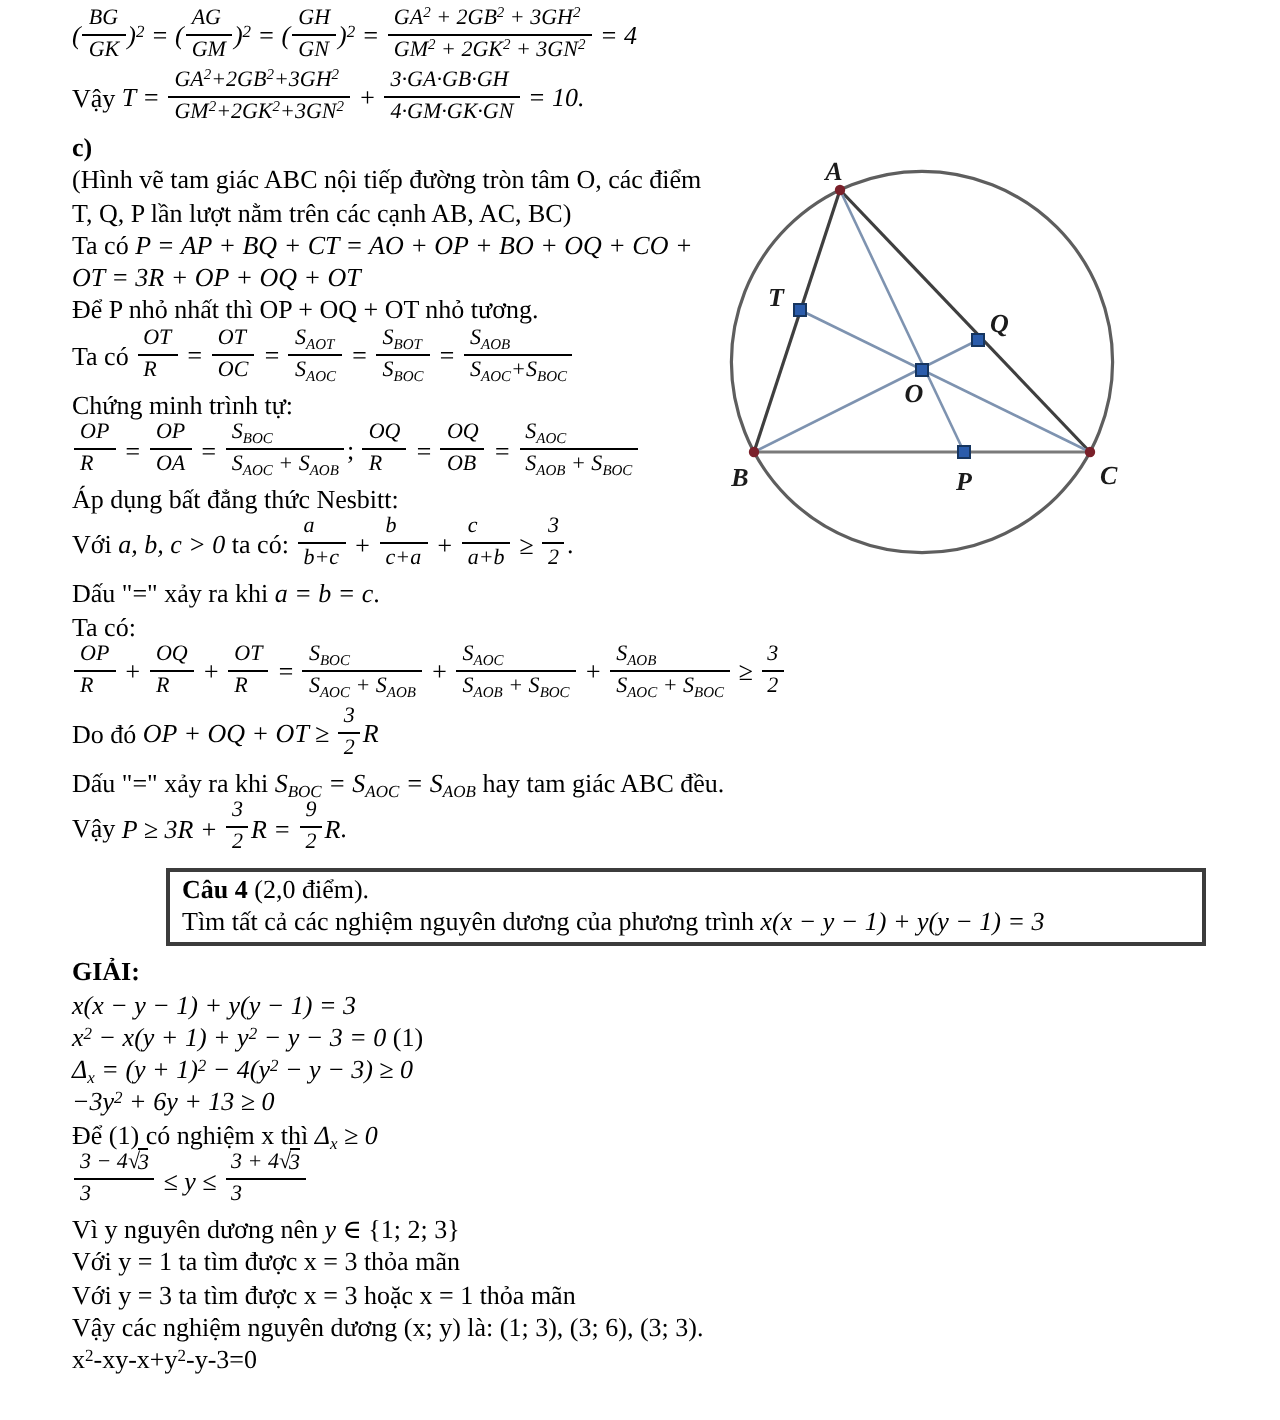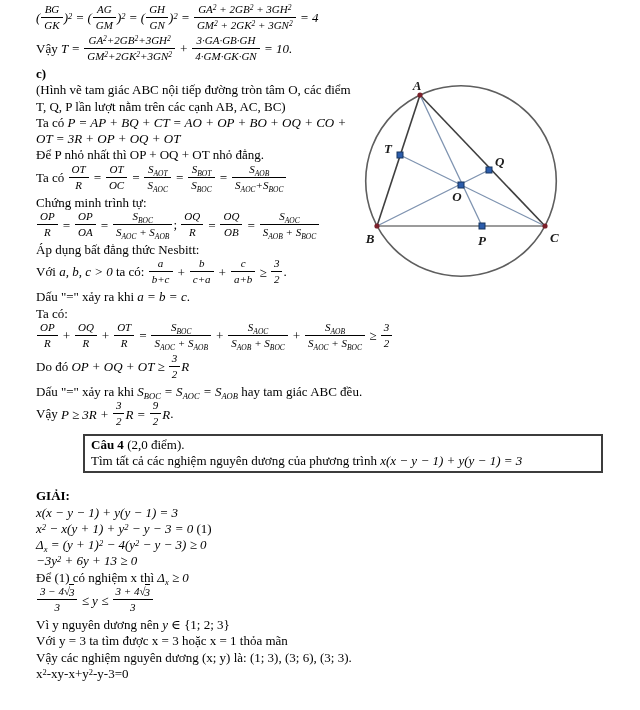--- a/index.html
+++ b/index.html
@@ -6,46 +6,46 @@
   .page{position:relative;width:640px;height:710px;background:#ffffff;overflow:hidden;
         font-family:"Liberation Serif","DejaVu Serif",serif;color:#000;}
   .doc{position:absolute;left:36px;top:4px;width:578px;}
   .ln{font-size:13px;line-height:16.3px;white-space:normal;}
   .ln.n{max-width:316px;}
   .ln.f{padding:1px 0;}
   .mi{font-style:italic;}
   b{font-weight:bold;}
   sup{font-size:8.5px;vertical-align:3.5px;line-height:0;}
   sub{font-size:8.5px;vertical-align:-2.5px;line-height:0;}
-  .fr{display:inline-block;vertical-align:middle;text-align:center;font-size:11px;
+  .fr{display:inline-block;vertical-align:middle;text-align:left;font-size:11px;
       line-height:1;margin:0 1px;transform:translateY(-2px);}
   .fr .nu{display:block;border-bottom:1px solid #000;padding:1px 3px 2px;}
   .fr .de{display:block;padding:2px 3px 1px;}
   .fr sub,.fr sup{font-size:7.5px;}
   .sq{white-space:nowrap;}
   .sq .sqs{letter-spacing:-1px;}
   .sq .sqb{border-top:1px solid #000;padding-top:0.5px;}
-  .qbox{border:2px solid #3c3c3c;margin:3px 0 15px 47px;width:504px;padding:1px 6px 3px;}
+  .qbox{border:2px solid #3c3c3c;margin:3px 0 5px 47px;width:504px;padding:1px 6px 3px;}
   .qbox .ln{line-height:15.5px;}
   .fig{position:absolute;left:353px;top:77px;}
   .flabel{font-family:"Liberation Serif","DejaVu Serif",serif;font-style:italic;
           font-weight:bold;font-size:13px;}
 </style>
 </head>
 <body>
 
 <div class="page">
   <div class="doc">
     <div>
         <div class="ln f"><i class="mi">(<span class="fr"><span class="nu">BG</span><span class="de">GK</span></span>)<sup>2</sup> = (<span class="fr"><span class="nu">AG</span><span class="de">GM</span></span>)<sup>2</sup> = (<span class="fr"><span class="nu">GH</span><span class="de">GN</span></span>)<sup>2</sup> = <span class="fr"><span class="nu">GA<sup>2</sup> + 2GB<sup>2</sup> + 3GH<sup>2</sup></span><span class="de">GM<sup>2</sup> + 2GK<sup>2</sup> + 3GN<sup>2</sup></span></span> = 4</i></div>
         <div class="ln f">Vậy <i class="mi">T = <span class="fr"><span class="nu">GA<sup>2</sup>+2GB<sup>2</sup>+3GH<sup>2</sup></span><span class="de">GM<sup>2</sup>+2GK<sup>2</sup>+3GN<sup>2</sup></span></span> + <span class="fr"><span class="nu">3·GA·GB·GH</span><span class="de">4·GM·GK·GN</span></span> = 10.</i></div>
         <div class="ln"><b>c)</b></div>
         <div class="ln n">(Hình vẽ tam giác ABC nội tiếp đường tròn tâm O, các điểm T, Q, P lần lượt nằm trên các cạnh AB, AC, BC)</div>
         <div class="ln n">Ta có <i class="mi">P = AP + BQ + CT = AO + OP + BO + OQ + CO + OT = 3R + OP + OQ + OT</i></div>
-        <div class="ln n">Để P nhỏ nhất thì OP + OQ + OT nhỏ đẳng.</div>
+        <div class="ln n">Để P nhỏ nhất thì OP + OQ + OT nhỏ tương.</div>
         <div class="ln n f">Ta có <i class="mi"><span class="fr"><span class="nu">OT</span><span class="de">R</span></span> = <span class="fr"><span class="nu">OT</span><span class="de">OC</span></span> = <span class="fr"><span class="nu">S<sub>AOT</sub></span><span class="de">S<sub>AOC</sub></span></span> = <span class="fr"><span class="nu">S<sub>BOT</sub></span><span class="de">S<sub>BOC</sub></span></span> = <span class="fr"><span class="nu">S<sub>AOB</sub></span><span class="de">S<sub>AOC</sub>+S<sub>BOC</sub></span></span></i></div>
         <div class="ln n">Chứng minh trình tự:</div>
         <div class="ln n f"><i class="mi"><span class="fr"><span class="nu">OP</span><span class="de">R</span></span> = <span class="fr"><span class="nu">OP</span><span class="de">OA</span></span> = <span class="fr"><span class="nu">S<sub>BOC</sub></span><span class="de">S<sub>AOC</sub> + S<sub>AOB</sub></span></span></i>; <i class="mi"><span class="fr"><span class="nu">OQ</span><span class="de">R</span></span> = <span class="fr"><span class="nu">OQ</span><span class="de">OB</span></span> = <span class="fr"><span class="nu">S<sub>AOC</sub></span><span class="de">S<sub>AOB</sub> + S<sub>BOC</sub></span></span></i></div>
         <div class="ln n">Áp dụng bất đẳng thức Nesbitt:</div>
         <div class="ln n f">Với <i class="mi">a, b, c &gt; 0</i> ta có: <i class="mi"><span class="fr"><span class="nu">a</span><span class="de">b+c</span></span> + <span class="fr"><span class="nu">b</span><span class="de">c+a</span></span> + <span class="fr"><span class="nu">c</span><span class="de">a+b</span></span> ≥ <span class="fr"><span class="nu">3</span><span class="de">2</span></span></i>.</div>
         <div class="ln">Dấu "=" xảy ra khi <i class="mi">a = b = c</i>.</div>
         <div class="ln">Ta có:</div>
         <div class="ln f"><i class="mi"><span class="fr"><span class="nu">OP</span><span class="de">R</span></span> + <span class="fr"><span class="nu">OQ</span><span class="de">R</span></span> + <span class="fr"><span class="nu">OT</span><span class="de">R</span></span> = <span class="fr"><span class="nu">S<sub>BOC</sub></span><span class="de">S<sub>AOC</sub> + S<sub>AOB</sub></span></span> + <span class="fr"><span class="nu">S<sub>AOC</sub></span><span class="de">S<sub>AOB</sub> + S<sub>BOC</sub></span></span> + <span class="fr"><span class="nu">S<sub>AOB</sub></span><span class="de">S<sub>AOC</sub> + S<sub>BOC</sub></span></span> ≥ <span class="fr"><span class="nu">3</span><span class="de">2</span></span></i></div>
         <div class="ln f">Do đó <i class="mi">OP + OQ + OT ≥ <span class="fr"><span class="nu">3</span><span class="de">2</span></span>R</i></div>
         <div class="ln">Dấu "=" xảy ra khi <i class="mi">S<sub>BOC</sub> = S<sub>AOC</sub> = S<sub>AOB</sub></i> hay tam giác ABC đều.</div>
@@ -57,20 +57,21 @@
     </div>
     <div>
         <div class="ln"><b>GIẢI:</b></div>
         <div class="ln"><i class="mi">x(x − y − 1) + y(y − 1) = 3</i></div>
         <div class="ln"><i class="mi">x<sup>2</sup> − x(y + 1) + y<sup>2</sup> − y − 3 = 0</i> (1)</div>
         <div class="ln"><i class="mi">Δ<sub>x</sub> = (y + 1)<sup>2</sup> − 4(y<sup>2</sup> − y − 3) ≥ 0</i></div>
         <div class="ln"><i class="mi">−3y<sup>2</sup> + 6y + 13 ≥ 0</i></div>
         <div class="ln">Để (1) có nghiệm x thì <i class="mi">Δ<sub>x</sub> ≥ 0</i></div>
         <div class="ln f"><i class="mi"><span class="fr"><span class="nu">3 − 4<span class="sq"><span class="sqs">√</span><span class="sqb">3</span></span></span><span class="de">3</span></span> ≤ y ≤ <span class="fr"><span class="nu">3 + 4<span class="sq"><span class="sqs">√</span><span class="sqb">3</span></span></span><span class="de">3</span></span></i></div>
         <div class="ln">Vì y nguyên dương nên <i class="mi">y ∈</i> {1; 2; 3}</div>
+        <div class="ln">Với y = 1 ta tìm được x = 3 thỏa mãn</div>
         <div class="ln">Với y = 3 ta tìm được x = 3 hoặc x = 1 thỏa mãn</div>
         <div class="ln">Vậy các nghiệm nguyên dương (x; y) là: (1; 3), (3; 6), (3; 3).</div>
         <div class="ln">x<sup>2</sup>-xy-x+y<sup>2</sup>-y-3=0</div>
       </div>
   </div>
 
   <svg class="fig" width="217" height="212" viewBox="353 77 217 212" xmlns="http://www.w3.org/2000/svg">
     <circle cx="461" cy="181" r="95.3" fill="none" stroke-width="1.6" stroke="#5e5e5e"></circle>
     <line x1="420" y1="95" x2="377" y2="226" stroke-width="1.6" stroke="#3f3f3f"></line>
     <line x1="420" y1="95" x2="545" y2="226" stroke-width="1.6" stroke="#3f3f3f"></line>

